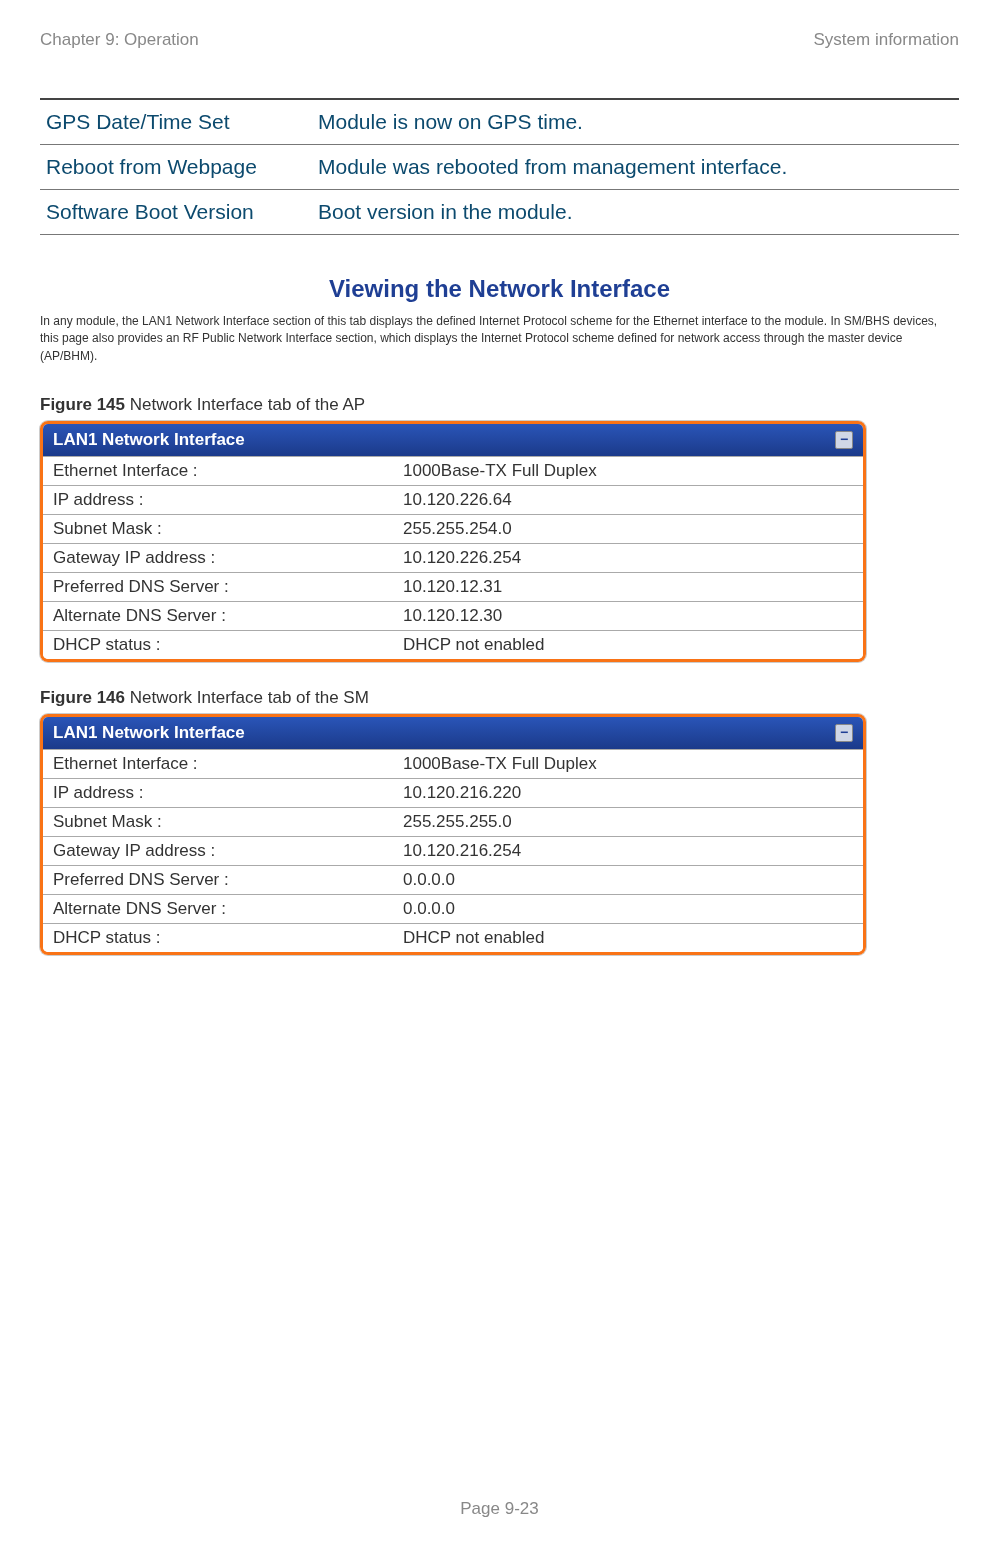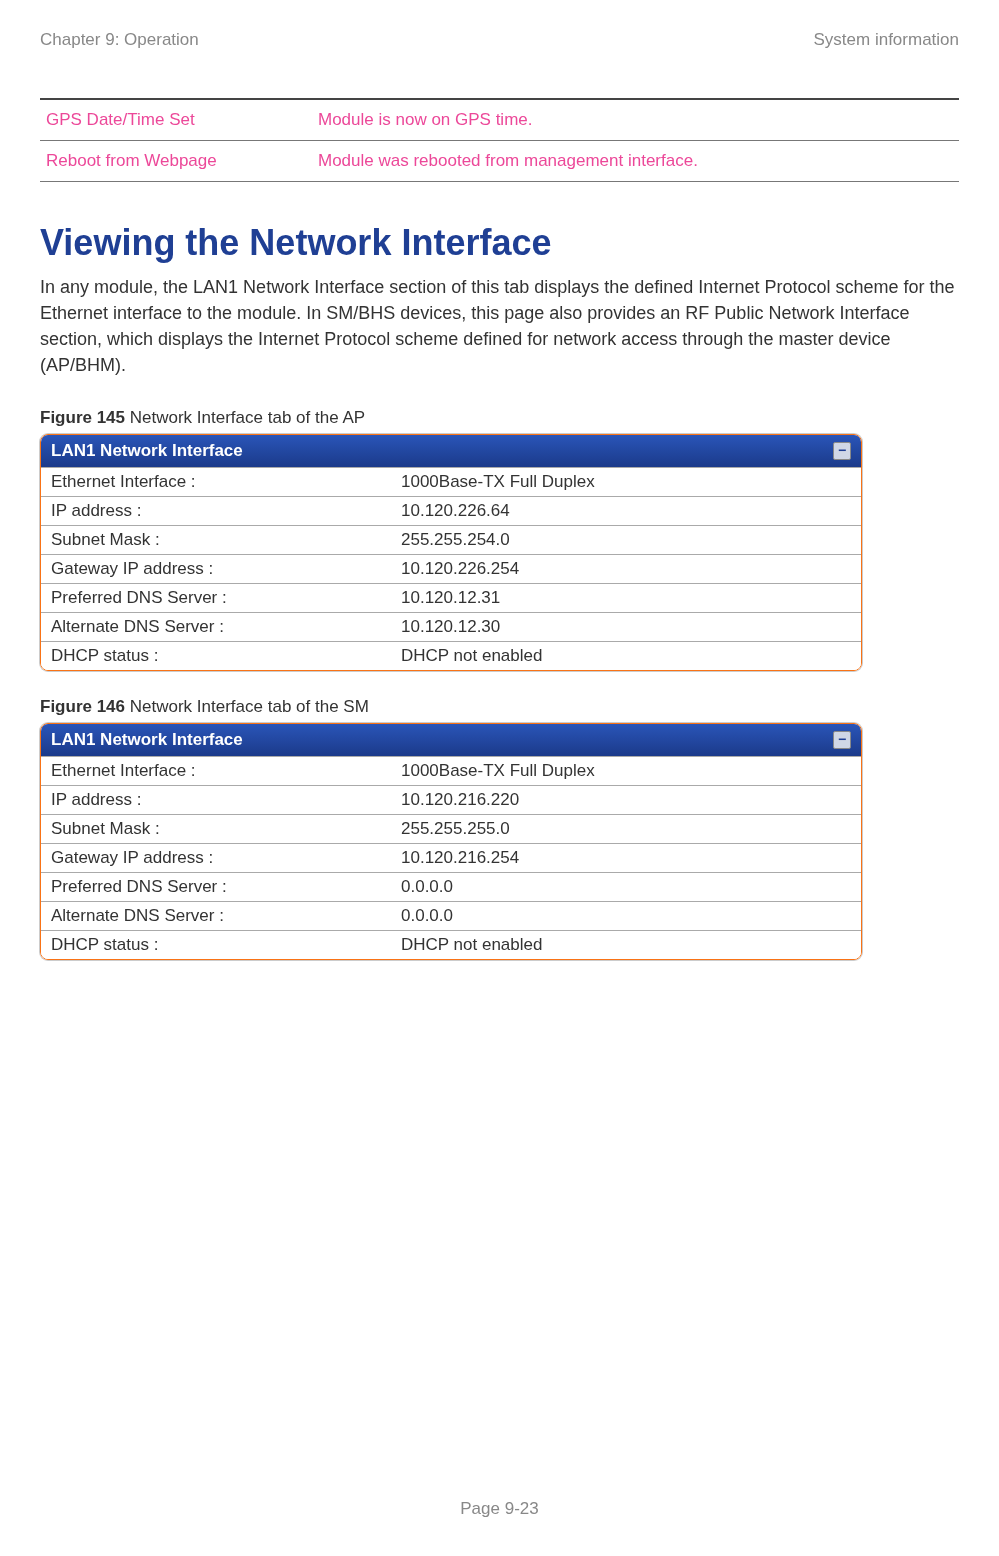--- a/index.html
+++ b/index.html
@@ -22,48 +22,49 @@
   }
   table.event-table {
     width: 100%;
     border-collapse: collapse;
     border-top: 2px solid #444;
     margin-bottom: 40px;
   }
   table.event-table td {
     border-bottom: 1px solid #777;
     padding: 10px 6px;
-    font-size: 17px;
-    color: #ec4899;
+    font-size: 21px;
+    color: #0c4a6e;
     vertical-align: top;
   }
   table.event-table td.col1 { width: 260px; }
   table.event-table tr:first-child td { border-top: 2px solid #444; }
 
   h1 {
     color: #1f3f94;
-    font-size: 36px;
+    font-size: 24px;
     font-weight: bold;
     margin: 30px 0 10px 0;
+    text-align: center;
   }
   p.body {
-    font-size: 18px;
+    font-size: 12px;
     line-height: 1.45;
     color: #333;
     margin: 6px 0 30px 0;
   }
   .figure-caption {
     font-size: 17px;
     margin: 26px 0 6px 0;
   }
   .figure-caption .fig-label { font-weight: bold; }
 
   .panel {
     width: 820px;
-    border: 1px solid #f97316;
+    border: 3px solid #f97316;
     border-radius: 8px;
     overflow: hidden;
     box-shadow: 0 0 0 1px #ccc;
   }
   .panel-header {
     background: linear-gradient(#2a55b8,#1b3a8a);
     color: #fff;
     font-weight: bold;
     font-size: 17px;
     padding: 6px 10px;
@@ -115,20 +116,24 @@
 <table class="event-table">
   <tbody>
       <tr>
     <td class="col1">GPS Date/Time Set</td>
     <td>Module is now on GPS time.</td>
   </tr>
   <tr>
     <td class="col1">Reboot from Webpage</td>
     <td>Module was rebooted from management interface.</td>
   </tr>
+  <tr>
+    <td class="col1">Software Boot Version</td>
+    <td>Boot version in the module.</td>
+  </tr>
 </tbody>
   </table>
 
 <h1>Viewing the Network Interface</h1>
 <p class="body">In any module, the LAN1 Network Interface section of this tab displays the defined Internet Protocol scheme for the Ethernet interface to the module. In SM/BHS devices, this page also provides an RF Public Network Interface section, which displays the Internet Protocol scheme defined for network access through the master device (AP/BHM).</p>
 
 <div class="figure-caption">
   <span class="fig-label">Figure 145</span><span> Network Interface tab of the AP</span>
 </div>
 <div class="panel">

